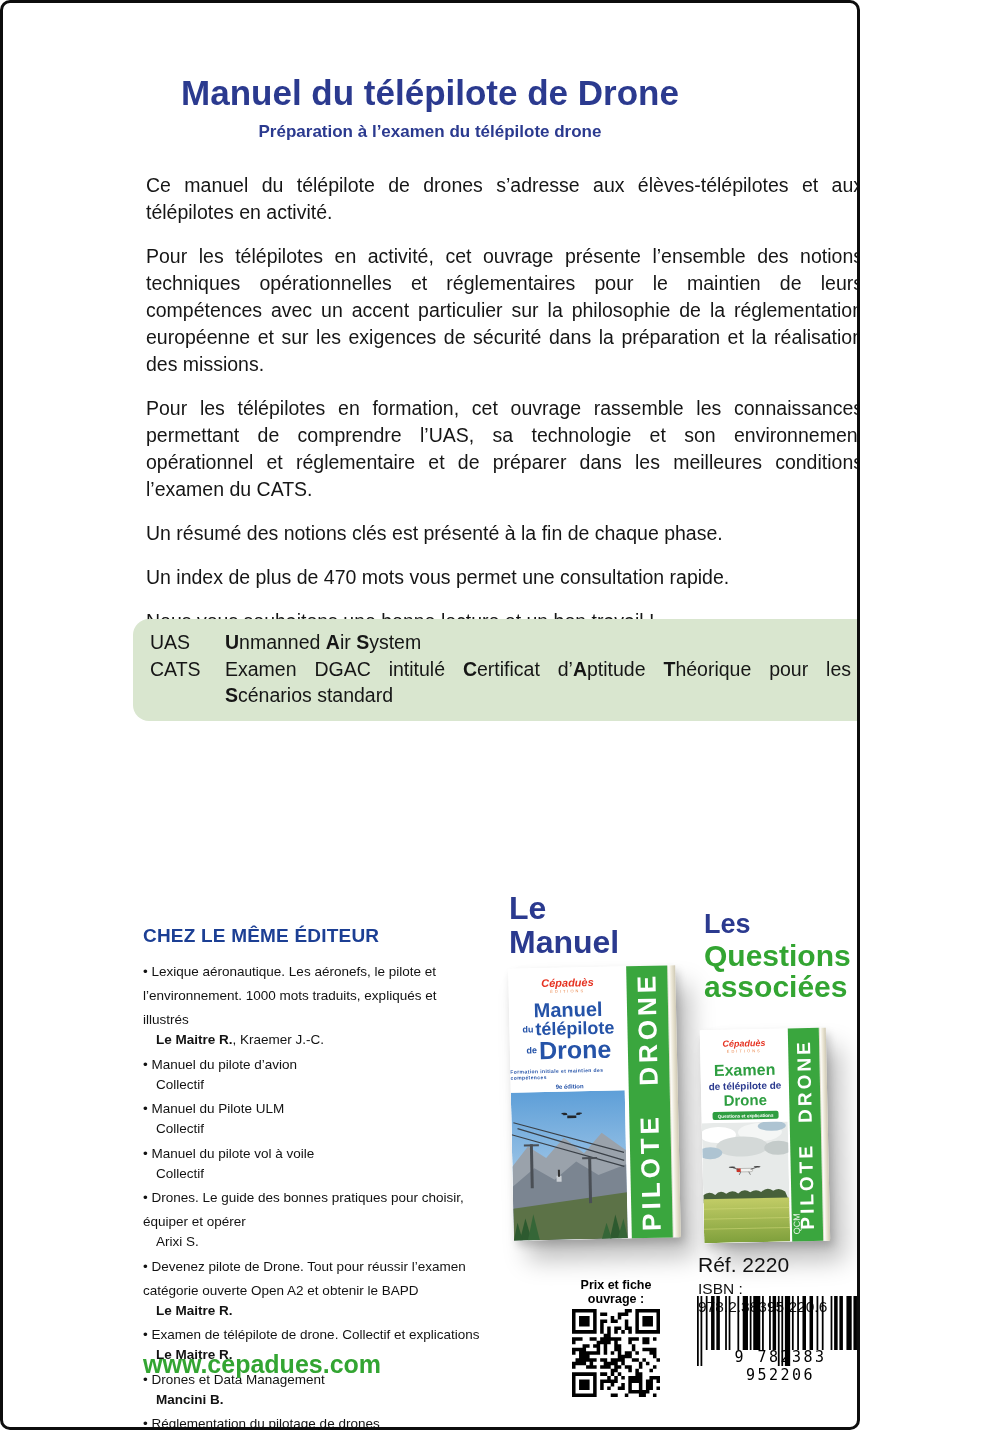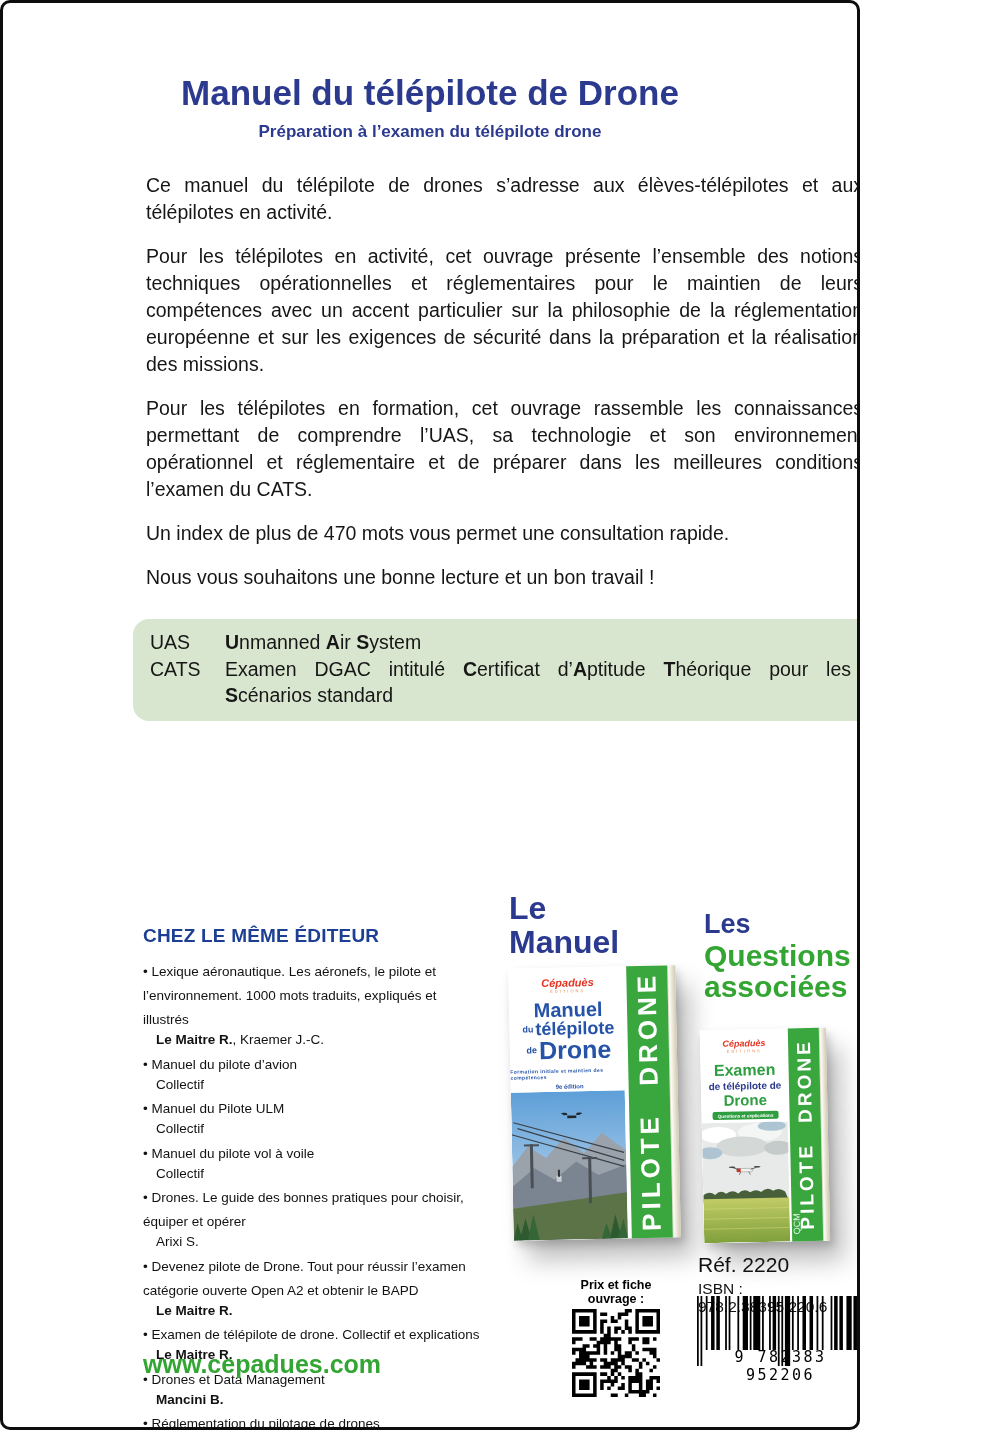--- a/index.html
+++ b/index.html
@@ -116,20 +116,21 @@
 
   <div class="header">
     <div class="title">Manuel du télépilote de Drone</div>
     <div class="subtitle">Préparation à l’examen du télépilote drone</div>
   </div>
 
   <div class="intro">
     <p>Ce manuel du télépilote de drones s’adresse aux élèves-télépilotes et aux télépilotes en activité.</p>
     <p>Pour les télépilotes en activité, cet ouvrage présente l’ensemble des notions techniques opérationnelles et réglementaires pour le maintien de leurs compétences avec un accent particulier sur la philosophie de la réglementation européenne et sur les exigences de sécurité dans la préparation et la réalisation des missions.</p>
     <p>Pour les télépilotes en formation, cet ouvrage rassemble les connaissances permettant de comprendre l’UAS, sa technologie et son environnement opérationnel et réglementaire et de préparer dans les meilleures conditions l’examen du CATS.</p>
+    <p>Un résumé des notions clés est présenté à la fin de chaque phase.</p>
     <p>Un index de plus de 470 mots vous permet une consultation rapide.</p>
     <p>Nous vous souhaitons une bonne lecture et un bon travail !</p>
   </div>
 
   <div class="glossary">
     <div class="glossary-row">
       <div class="glossary-term">UAS</div>
       <div class="glossary-def"><span style="font-weight: bold;">U</span><span>nmanned </span><span style="font-weight: bold;">A</span><span>ir </span><span style="font-weight: bold;">S</span><span>ystem</span></div>
     </div>
     <div class="glossary-row">

